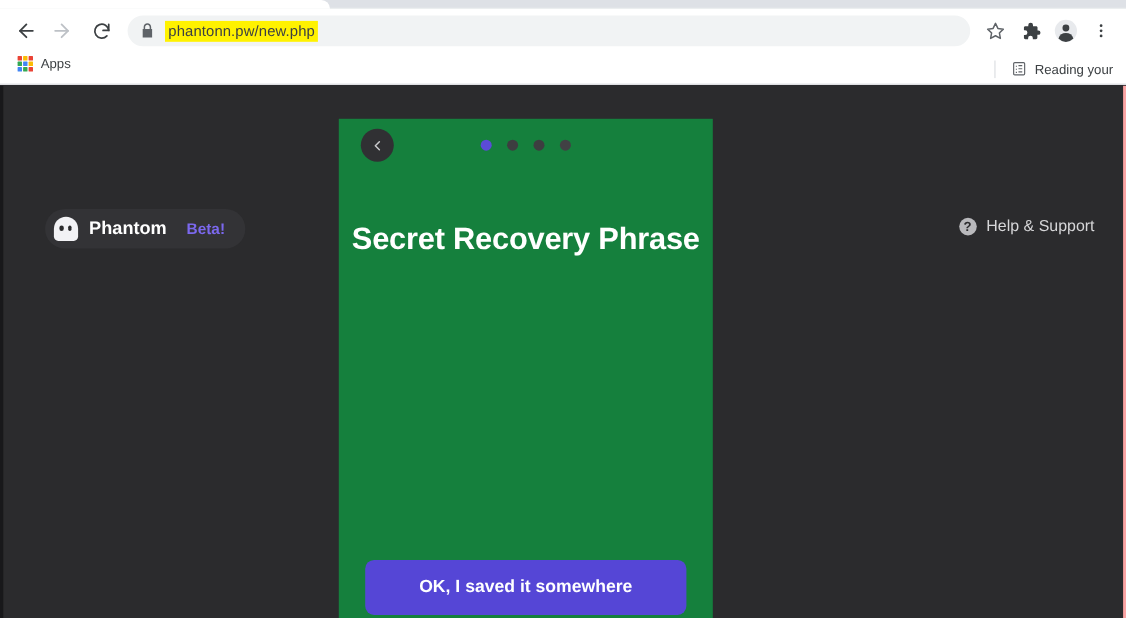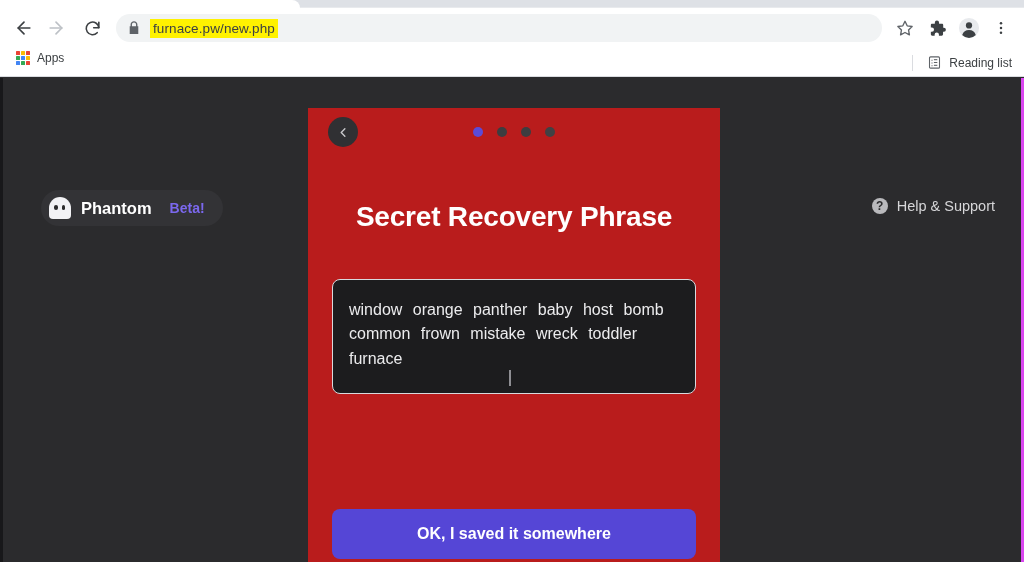--- a/index.html
+++ b/index.html
@@ -101,21 +101,21 @@
     width: 1px; height: 16px; background: #dadce0; margin-right: 8px;
   }
 
   
   #page {
     position: absolute;
     top: 78px; left: 0;
     width: 1024px; height: 484px;
     background: #2b2b2d;
     border-left: 3px solid #18181a;
-    border-right: 3px solid #d946ef;
+    border-right: 3px solid #fca5a5;
     overflow: hidden;
   }
 
   #phantom-logo {
     position: absolute; left: 38px; top: 112px;
     height: 36px;
     display: flex; align-items: center;
     background: #333336;
     border-radius: 18px;
     padding: 0 18px 0 8px;
@@ -147,22 +147,22 @@
     width: 16px; height: 16px; border-radius: 50%;
     background: #b9b9bc; color: #2b2b2d;
     font-size: 12px; font-weight: bold;
     display: flex; align-items: center; justify-content: center;
     margin-right: 9px; flex: 0 0 auto;
   }
 
   #panel {
     position: absolute;
     left: 305px; top: 30px;
-    width: 412px; height: 454px;
-    background: #b91c1c;
+    width: 340px; height: 454px;
+    background: #15803d;
   }
   #panel-header {
     height: 50px;
     display: flex; align-items: center;
     position: relative;
   }
   #back-button {
     position: absolute; left: 20px; top: 9px;
     width: 30px; height: 30px; border-radius: 50%;
     background: #303033;
@@ -255,21 +255,21 @@
           <polyline points="20,4 20,11 13.5,11"></polyline>
       </svg>
     </div>
 
     <div id="omnibox">
       <span id="lock-icon">
         <svg width="12" height="14" viewBox="0 0 14 16" fill="#5f6368">
           <path d="M7 0C4.8 0 3 1.8 3 4v2H2v9h10V6h-1V4c0-2.2-1.8-4-4-4zm0 1.6c1.3 0 2.4 1.1 2.4 2.4v2H4.6V4c0-1.3 1.1-2.4 2.4-2.4z"></path>
         </svg>
       </span>
-      <span id="url-text">furnace.pw/new.php</span>
+      <span id="url-text">phantonn.pw/new.php</span>
     </div>
 
     <div class="tb-icon">
       <svg width="18" height="18" viewBox="0 0 24 24" fill="none" stroke="#5f6368" stroke-width="1.8" stroke-linejoin="round">
         <polygon points="12,3 14.9,9.1 21.5,10 16.7,14.6 17.9,21.2 12,18 6.1,21.2 7.3,14.6 2.5,10 9.1,9.1"></polygon>
       </svg>
     </div>
 
     <div class="tb-icon">
       <svg width="19" height="19" viewBox="0 0 24 24" fill="#3c4043">
@@ -317,21 +317,21 @@
           <svg width="15" height="15" viewBox="0 0 24 24" fill="none" stroke="#5f6368" stroke-width="1.7">
             <rect x="4" y="3" width="16" height="18" rx="1.6"></rect>
             <line x1="8" y1="7.5" x2="8" y2="9"></line>
               <line x1="11" y1="7.5" x2="16.5" y2="7.5"></line>
             <line x1="8" y1="12" x2="8" y2="13.5"></line>
               <line x1="11" y1="12" x2="16.5" y2="12"></line>
             <line x1="8" y1="16.5" x2="8" y2="18"></line>
               <line x1="11" y1="16.5" x2="16.5" y2="16.5"></line>
           </svg>
         </span>
-        <span class="lbl">Reading list</span>
+        <span class="lbl">Reading your</span>
       </div>
     </div>
   </div>
 </div>
 
 <div id="page">
 
   <div id="phantom-logo">
     <span id="ghost"></span>
     <span id="logo-name">Phantom</span>
@@ -355,20 +355,16 @@
         <i style="background:#5b4bd8"></i>
         <i style="background:#3d3d40"></i>
         <i style="background:#3d3d40"></i>
         <i style="background:#414144"></i>
       </div>
     </div>
 
     <h1 id="panel-title">Secret Recovery Phrase</h1>
 
 
-    <div id="phrase-box">
-      <div id="phrase-words">window orange panther baby host bomb common frown mistake wreck toddler furnace</div>
-      <span id="text-caret"></span>
-    </div>
 
     <div id="ok-button">OK, I saved it somewhere</div>
   </div>
 </div>
 
 </body></html>

